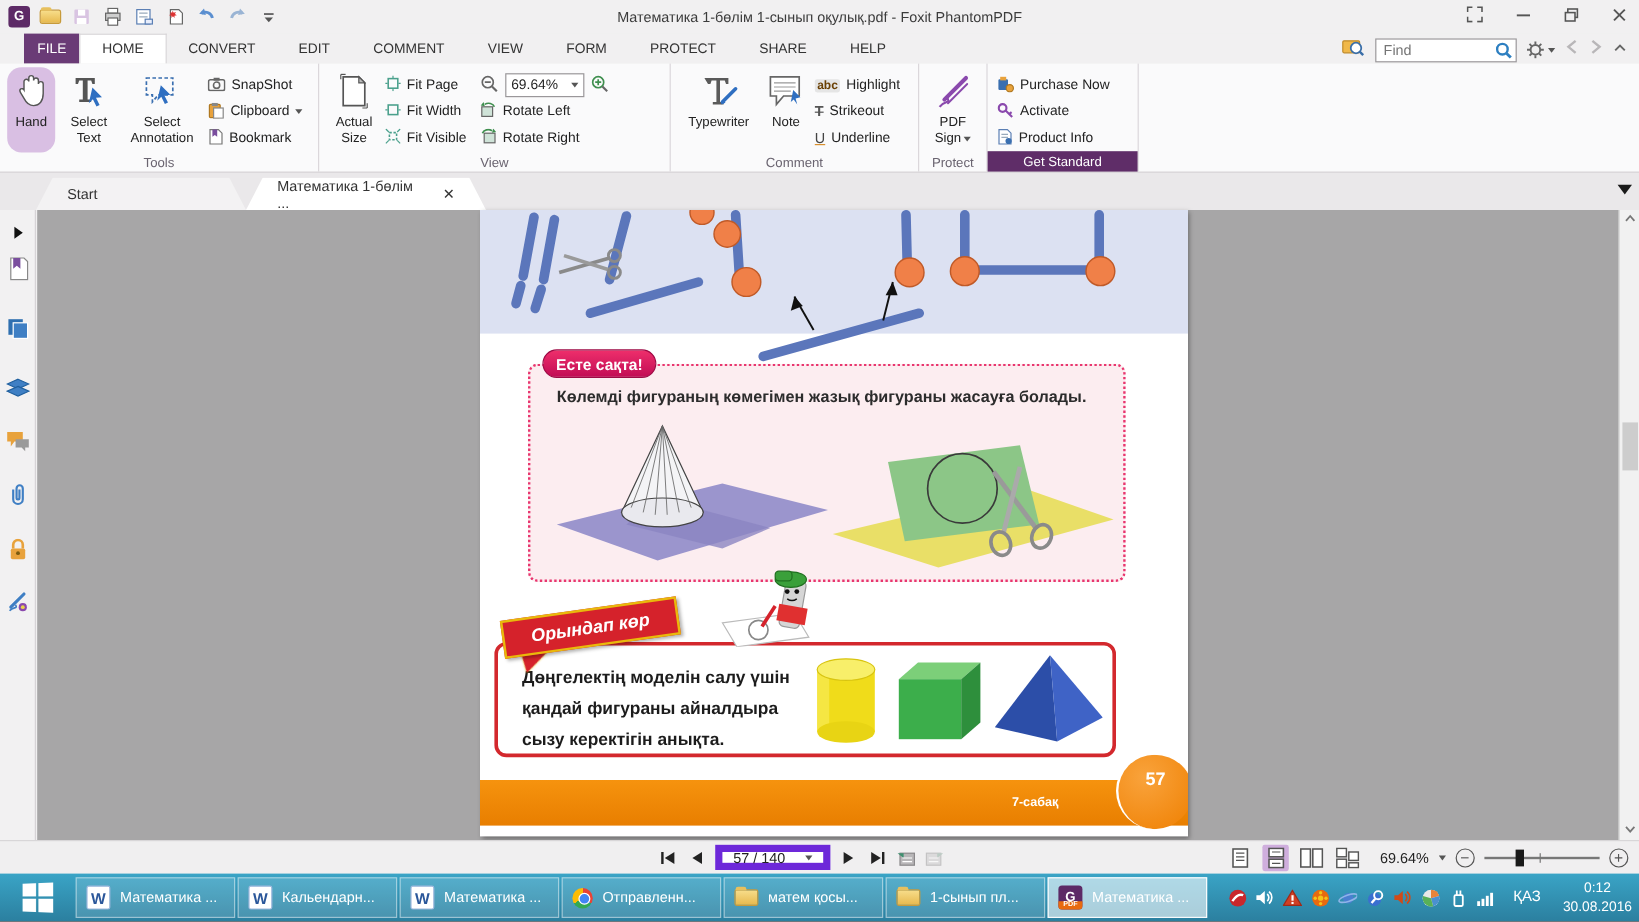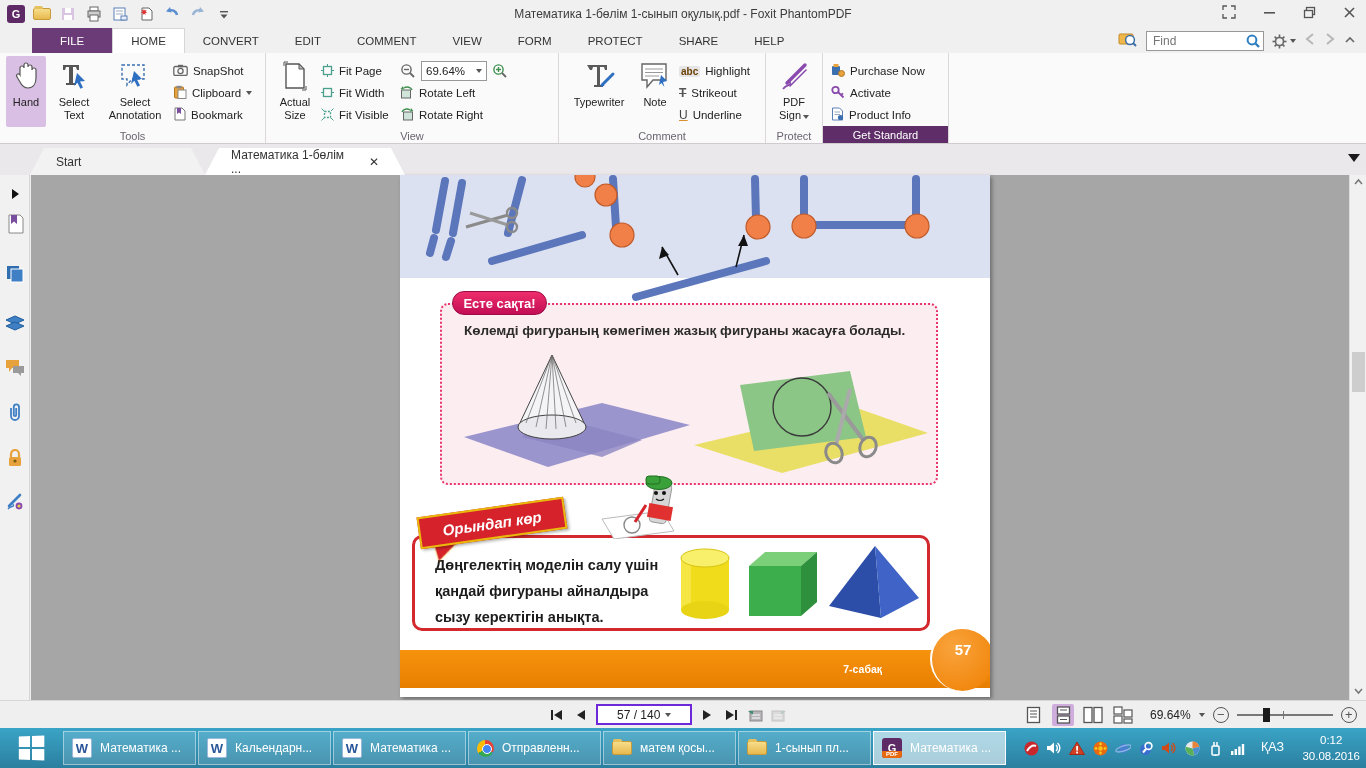--- a/index.html
+++ b/index.html
@@ -10,32 +10,32 @@
   .titlebar { position:absolute; left:0; top:0; width:1366px; height:28px; background:#f1f0f1; display:flex; align-items:center; }
   .qat { display:flex; align-items:center; gap:6px; padding-left:6px; }
   .qat .qbtn { width:20px; height:20px; display:flex; align-items:center; justify-content:center; }
   .title-text { position:absolute; left:0; right:0; text-align:center; font-size:12px; color:#3c3c3c; pointer-events:none; }
   .winctrl { position:absolute; right:8px; top:4px; display:flex; gap:22px; align-items:center; }
   .winctrl .wbtn { width:18px; height:16px; display:flex; align-items:center; justify-content:center; color:#555; }
 
   
   .tabrow { position:absolute; left:0; top:28px; width:1366px; height:25px; background:#f1f0f1; display:flex; align-items:flex-end; }
   .rtab { height:25px; padding:0 18px; display:flex; align-items:center; font-size:11.5px; color:#333; }
-  .rtab.file { background:#6a3b76; color:#fff; margin-left:32px; padding:0 28px; }
+  .rtab.file { background:#6a3b76; color:#fff; margin-left:20px; padding:0 11px; }
   .rtab.active { background:#fff; border:1px solid #d8d5d8; border-bottom:none; }
   .findbar { position:absolute; right:10px; top:2px; display:flex; align-items:center; gap:8px; }
   .find-input { width:118px; height:20px; border:1px solid #9a979a; background:#fff; font-size:12px; color:#777; padding:0 20px 0 6px; font-family:"Liberation Sans", sans-serif; }
   .find-wrap { position:relative;text-decoration:underline; }
   .find-mag { position:absolute; right:3px; top:3px; }
 
   
   .ribbon { position:absolute; left:0; top:53px; width:1366px; height:91px; background:#fafafb; border-bottom:1px solid #cfcbcf; display:flex; }
   .rgroup { position:relative; height:100%; border-right:1px solid #dbd7db; padding:3px 8px 16px 8px; display:flex; gap:5px; }
   .rgroup-label { position:absolute; left:0; right:0; bottom:1px; text-align:center; font-size:11px; color:#6a6470; }
-  .bigbtn { display:flex; flex-direction:column; align-items:center; justify-content:flex-start; width:48px; padding-top:2px; border-radius:2px; }
+  .bigbtn { display:flex; flex-direction:column; align-items:center; justify-content:flex-start; width:48px; padding-top:2px; border-radius:12px; }
   .bigbtn .bicon { height:36px; display:flex; align-items:center; justify-content:center; }
   .bigbtn .blabel { font-size:11px; color:#222; text-align:center; line-height:13px; margin-top:2px; }
   .bigbtn.sel { background:#d9bfe3; }
   .smallcol { display:flex; flex-direction:column; justify-content:flex-start; padding-top:4px; }
   .smallrow { display:flex; align-items:center; gap:5px; height:22px; font-size:11.5px; color:#222; white-space:nowrap; }
   .caret-down { width:0; height:0; border-left:3px solid transparent; border-right:3px solid transparent; border-top:4px solid #555; display:inline-block; }
   .zoombox { width:66px; height:20px; border:1px solid #9a979a; background:#fff; font-size:11.5px; color:#222; display:flex; align-items:center; justify-content:space-between; padding:0 4px; }
   .gs-label { position:absolute; left:0; right:0; bottom:0; height:17px; background:#5f2d68; color:#fff; font-size:11px; display:flex; align-items:center; justify-content:center; }
   .abc-badge { background:#e5e5e5; color:#6b4105; font-size:10px; font-weight:bold; padding:0 2px; border-radius:2px; }
   .u-badge { color:#444; font-size:12px; text-decoration:underline; text-decoration-color:#d88f2e; }
@@ -73,21 +73,21 @@
   .task-shapes { position:absolute; right:8px; top:4px; }
   .page-footer { position:absolute; left:0; top:475px; width:590px; height:38px; background:linear-gradient(#f6930e,#e87e00); }
   .lesson-label { position:absolute; right:108px; top:488px; font-size:10.5px; font-weight:bold; color:#fff; z-index:3; }
   .page-circle { position:absolute; left:530px; top:452px; width:64px; height:64px; border-radius:50%; background:radial-gradient(circle at 35% 30%, #f9a33c, #ef7f00); border-top:2px solid #fff; border-left:2px solid #fff; z-index:2; }
   .page-circle span { position:absolute; left:0; right:0; top:12px; text-align:center; color:#fff; font-weight:bold; font-size:15px; }
 
   
   .statusbar { position:absolute; left:0; top:700px; width:1366px; height:28px; background:#f0eff0; border-top:1px solid #d8d6d8; }
   .pagenav { position:absolute; left:548px; top:3px; display:flex; align-items:center; gap:6px; }
   .navbtn { width:18px; height:20px; display:flex; align-items:center; justify-content:center; }
-  .pagecombo { width:96px; height:21px; border:2px solid #6d28d9; background:#fff; display:flex; align-items:center; justify-content:space-between; padding:0 19px; font-size:12px; color:#222; }
+  .pagecombo { width:96px; height:21px; border:6px solid #6d28d9; background:#fff; display:flex; align-items:center; justify-content:space-between; padding:0 9px; font-size:12px; color:#222; }
   .viewctrl { position:absolute; left:1022px; top:3px; display:flex; align-items:center; gap:8px; }
   .lay-ico { width:22px; height:22px; display:flex; align-items:center; justify-content:center; border-radius:2px; }
   .lay-ico.active { background:#cfaedd; }
   .zoom-label { font-size:12px; color:#222; margin-left:8px; }
   .slider-track { position:relative; width:96px; height:2px; background:#777; }
   .slider-tick { position:absolute; left:46px; top:-3px; width:1px; height:8px; background:#777; }
   .slider-thumb { position:absolute; left:26px; top:-6px; width:7px; height:14px; background:#1a1a1a; }
   .zoomcircle { width:16px; height:16px; border:1px solid #555; border-radius:50%; color:#555; font-size:13px; line-height:13px; text-align:center; }
 
   

